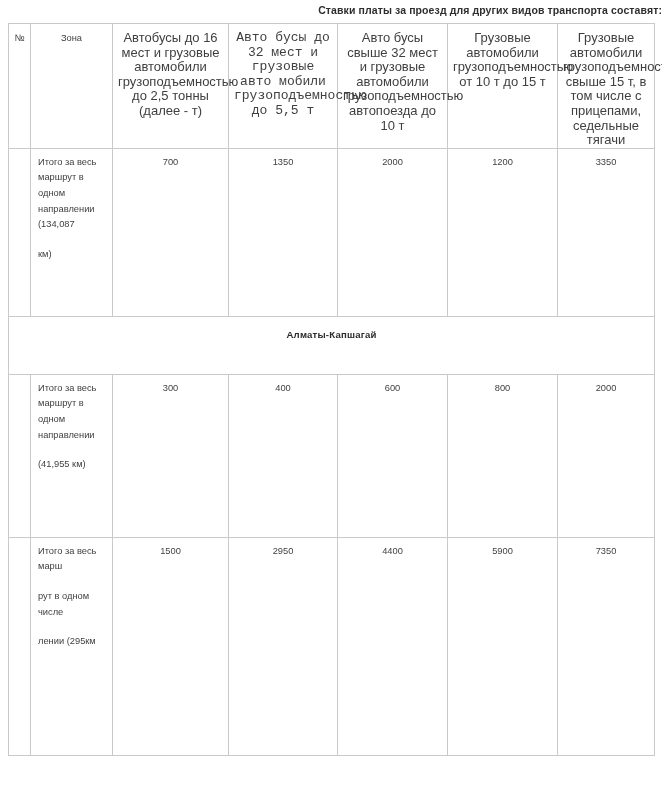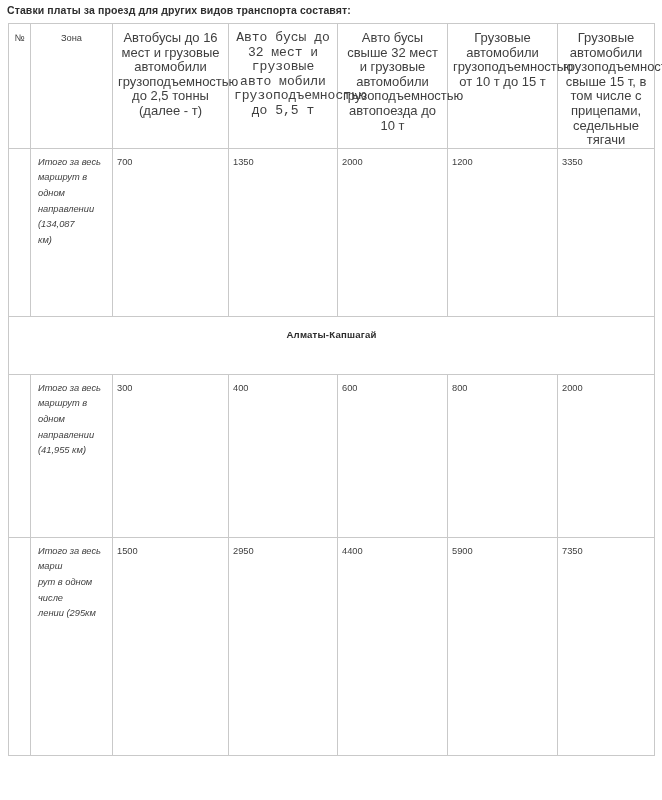--- a/index.html
+++ b/index.html
@@ -20,21 +20,21 @@
     position: relative;
     width: 662px;
     height: 800px;
     box-sizing: border-box;
   }
 
   .doc-title {
     font-size: 10.5px;
     font-weight: bold;
     color: #2e2e2e;
-    text-align: left;
+    text-align: right;
     letter-spacing: 0.1px;
     padding: 4px 0 6px 7px;
     line-height: 13px;
   }
 
   table.rates {
     border-collapse: collapse;
     table-layout: fixed;
     width: 646px;
     margin-left: 8px;
@@ -87,28 +87,29 @@
     font-size: 9.3px;
     line-height: 15.6px;
     color: #3f3f3f;
   }
   tr.data-row td.col-no { padding: 6px 3px; }
   tr.data-row td.col-zone {
     padding: 6px 6px 6px 7px;
     text-align: left;
   }
   tr.data-row td.num {
+    text-align: center;
     padding: 6px 4px;
   }
 
   .zone-lines p {
     margin: 0;
-    font-style: italic;
   }
   .zone-lines p.gap {
+    margin-top: 14px;
   }
 
   
   tr.data-row.r1 td { height: 155px; }
   tr.data-row.r2 td { height: 150px; }
   tr.data-row.r3 td { height: 205px; }
 </style>
 </head>
 <body>
 

